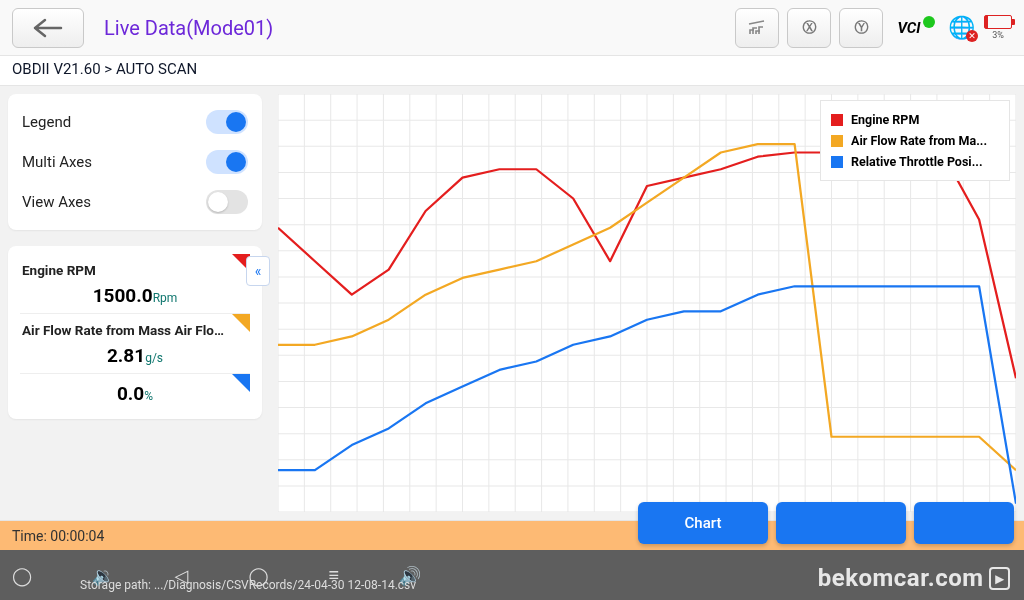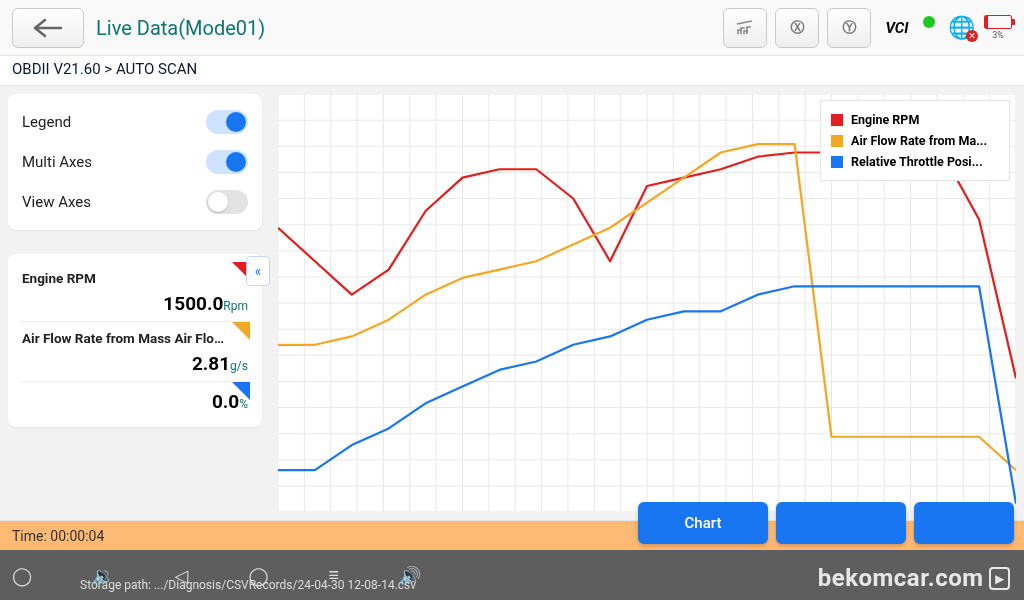--- a/index.html
+++ b/index.html
@@ -1,46 +1,46 @@
 <!DOCTYPE html>
 <html><head>
 <meta charset="utf-8">
 <style>
 *{box-sizing:border-box;margin:0;padding:0;font-family:-apple-system,Segoe UI,Roboto,Arial,sans-serif}
 html,body{width:1024px;height:600px;overflow:hidden;background:#fff}
 .top{height:56px;background:#f9f9f9;border-bottom:1px solid #e5e5e5;display:flex;align-items:center;padding:0 12px;gap:8px}
 .back{width:72px;height:40px;border:1px solid #c9c9c9;border-radius:6px;background:linear-gradient(#fff,#eee);display:flex;align-items:center;justify-content:center;color:#555}
-.title{font-size:20px;color:#0f766e;margin-left:4px;flex:1}
+.title{font-size:20px;color:#6d28d9;margin-left:12px;flex:1}
 .tool{width:44px;height:40px;border:1px solid #c9c9c9;border-radius:6px;background:linear-gradient(#fff,#eee);display:flex;align-items:center;justify-content:center;color:#777;font-size:14px;font-weight:600}
-.vci{display:flex;align-items:center;gap:14px;font-weight:700;font-style:italic;font-size:15px;margin:0 6px}
+.vci{display:flex;align-items:center;gap:2px;font-weight:700;font-style:italic;font-size:15px;margin:0 6px}
 .vci .dot{width:12px;height:12px;background:#1ec81e;border-radius:50%;position:relative;top:-6px}
 .globe{font-size:22px;position:relative}
 .globe .x{position:absolute;bottom:-2px;right:-2px;width:12px;height:12px;background:#d22;border-radius:50%;color:#fff;font-size:9px;line-height:12px;text-align:center}
 .batt{display:flex;flex-direction:column;align-items:center;font-size:9px;color:#555;gap:1px}
 .batt-s{width:28px;height:14px;border:1.5px solid #d22;border-radius:2px;position:relative}
 .batt-s:after{content:"";position:absolute;right:-4px;top:3px;width:3px;height:6px;background:#d22;border-radius:0 1px 1px 0}
 .batt-s i{display:block;width:3px;height:100%;background:#d22}
 
 .crumb{height:30px;padding:4px 12px;font-size:15px;color:#0f172a;border-bottom:1px solid #e5e5e5}
 .main{display:flex;height:434px;background:#f2f2f2}
-.side{width:262px;padding:8px 0 8px 8px;display:flex;flex-direction:column;gap:24px;position:relative}
+.side{width:262px;padding:8px 0 8px 8px;display:flex;flex-direction:column;gap:16px;position:relative}
 .panel{background:#fff;border-radius:8px;padding:8px 12px;box-shadow:0 1px 2px rgba(0,0,0,.06)}
 .opt{display:flex;justify-content:space-between;align-items:center;padding:8px 2px;font-size:15px;color:#222}
 .sw{width:42px;height:24px;border-radius:12px;position:relative;transition:.2s}
 .sw.on{background:#cfe2ff}
 .sw.off{background:#e3e3e3}
 .sw i{position:absolute;width:20px;height:20px;border-radius:50%;top:2px;transition:.2s}
 .sw.on i{right:2px;background:#1976f2}
 .sw.off i{left:2px;background:#fff;box-shadow:0 1px 2px rgba(0,0,0,.2)}
 
 .metrics .m{border-top:1px solid #eee;padding:8px 2px 6px;position:relative}
 .metrics .m:first-child{border-top:none}
 .m .tri{position:absolute;top:0;right:0;width:0;height:0;border-left:18px solid transparent;border-top:18px solid}
 .m h4{font-size:13.5px;font-weight:700;color:#222;margin-bottom:6px;white-space:nowrap;overflow:hidden;text-overflow:ellipsis;max-width:210px}
-.m .row{display:flex;justify-content:flex-end;align-items:baseline}
+.m .row{display:flex;justify-content:center;align-items:baseline}
 .m .v{font-size:19px;font-weight:700}
 .m .u{font-size:12px;color:#0f766e}
 
 .collapse{position:absolute;right:-8px;top:170px;width:24px;height:30px;background:#fff;border:1px solid #c7d6ee;border-radius:4px;display:flex;align-items:center;justify-content:center;color:#1976f2;font-size:14px;z-index:3}
 
 .chart{flex:1;background:#fff;margin:8px 8px 8px 16px;position:relative}
 .chart svg{width:100%;height:100%}
 .legend{position:absolute;top:6px;right:6px;background:#fff;border:1px solid #e5e5e5;padding:8px 10px;font-size:12.5px;font-weight:700;width:190px}
 .legend .li{display:flex;align-items:center;gap:8px;padding:3px 0;white-space:nowrap;overflow:hidden;text-overflow:ellipsis}
 .legend .sq{width:12px;height:12px;flex:0 0 12px}

